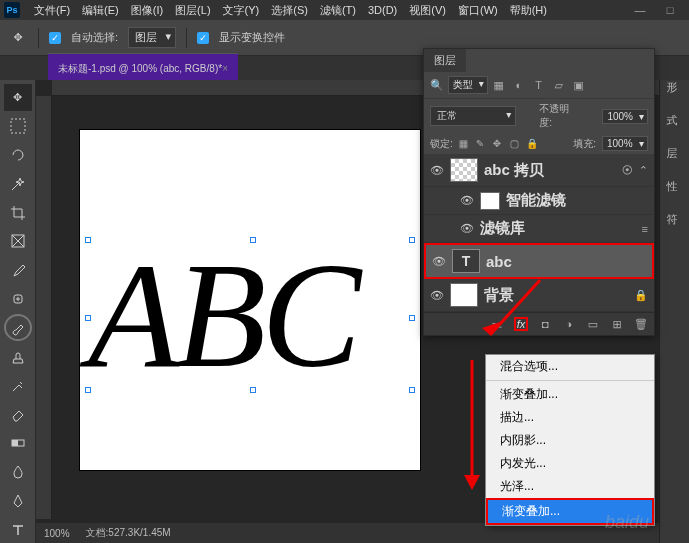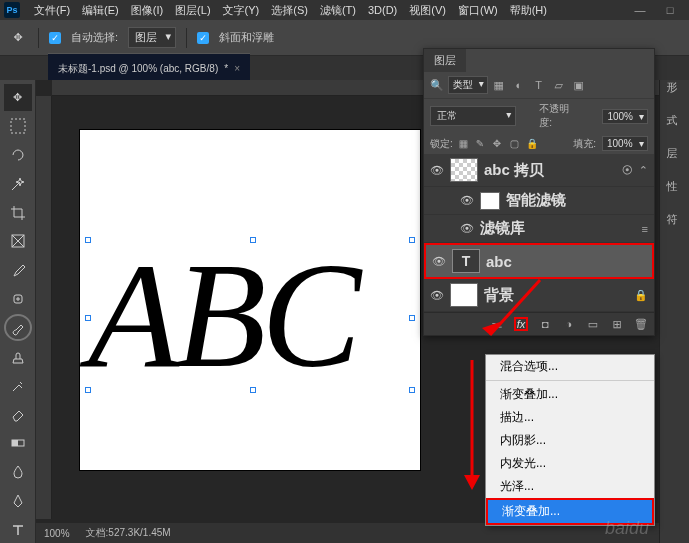--- a/index.html
+++ b/index.html
@@ -13,21 +13,21 @@
 
 .optbar { height: 36px; background: #454545; border-bottom: 1px solid #2a2a2a; display: flex; align-items: center; padding: 0 8px; gap: 10px; }
 .opt-icon { width: 20px; height: 20px; display: flex; align-items: center; justify-content: center; }
 .opt-check { width: 12px; height: 12px; background: #31a8ff; border-radius: 2px; display: inline-flex; align-items: center; justify-content: center; color: #fff; font-size: 9px; }
 .opt-select { background: #333; border: 1px solid #555; padding: 2px 18px 2px 6px; color: #ddd; position: relative; }
 .opt-select::after { content: "▾"; position: absolute; right: 4px; }
 .opt-label { color: #ccc; }
 .opt-divider { width: 1px; height: 20px; background: #2a2a2a; }
 
 .doctab-row { height: 24px; background: #323232; display: flex; align-items: center; padding-left: 48px; }
-.doctab { background: #0f172a; padding: 8px 10px; font-size: 10px; color: #ccc; border-top: 1px solid #555; display: flex; align-items: center; gap: 6px; }
+.doctab { background: #4c1d95; padding: 8px 10px; font-size: 10px; color: #ccc; border-top: 1px solid #555; display: flex; align-items: center; }
 .doctab .close { color: #888; font-size: 10px; }
 
 .main { display: flex; height: 463px; }
 
 .toolbar { width: 36px; background: #454545; border-right: 1px solid #2a2a2a; display: flex; flex-direction: column; align-items: center; padding-top: 4px; gap: 2px; }
 .tool { width: 28px; height: 28px; display: flex; align-items: center; justify-content: center; color: #ccc; position: relative; }
 .tool.active { background: #2a2a2a; }
 .tool-ring { border: 2px solid #777; border-radius: 50%; }
 .tool svg { width: 16px; height: 16px; }
 
@@ -77,21 +77,21 @@
 .fx-menu { position: absolute; top: 354px; right: 34px; width: 170px; background: #f0f0f0; border: 1px solid #888; box-shadow: 2px 2px 6px rgba(0,0,0,0.4); z-index: 200; font-size: 12px; color: #000; }
 .fx-item { padding: 3px 14px; }
 .fx-item.hl { background: #2680eb; color: #fff; border: 2px solid #e00; }
 .fx-sep { height: 1px; background: #ccc; margin: 2px 0; }
 
 .arrow { position: absolute; z-index: 150; pointer-events: none; }
 .arrow svg { overflow: visible; }
 .arrow-line { stroke: #e00; stroke-width: 3; fill: none; }
 .arrow-head { fill: #e00; }
 
-.watermark { position: absolute; bottom: 4px; right: 40px; color: rgba(170,170,170,0.4); font-size: 18px; font-style: italic; z-index: 300; pointer-events: none; }
+.watermark { position: absolute; bottom: 10px; right: 40px; color: rgba(170,170,170,0.4); font-size: 18px; font-style: italic; z-index: 300; pointer-events: none; }
 .panel-labels { position: absolute; right: 4px; top: 80px; width: 26px; display:flex; flex-direction:column; gap:18px; color:#bbb; font-size:11px; writing-mode: horizontal-tb; z-index:40;}
 .panel-labels span{display:block; text-align:center;}
 </style>
 </head>
 <body>
 
 <div class="titlebar">
   <div class="ps-logo">Ps</div>
   <div class="menu-item">文件(F)</div>
   <div class="menu-item">编辑(E)</div>
@@ -111,21 +111,21 @@
 </div>
 
 <div class="optbar">
   <div class="opt-icon">✥</div>
   <div class="opt-divider"></div>
   <span class="opt-check">✓</span>
   <span class="opt-label">自动选择:</span>
   <span class="opt-select">图层</span>
   <div class="opt-divider"></div>
   <span class="opt-check">✓</span>
-  <span class="opt-label">斜面和浮雕</span>
+  <span class="opt-label">显示变换控件</span>
 </div>
 
 <div class="doctab-row">
   <div class="doctab">
     <span>未标题-1.psd @ 100% (abc, RGB/8)</span>
     <span>*</span>
     <span class="close">×</span>
   </div>
 </div>
 

